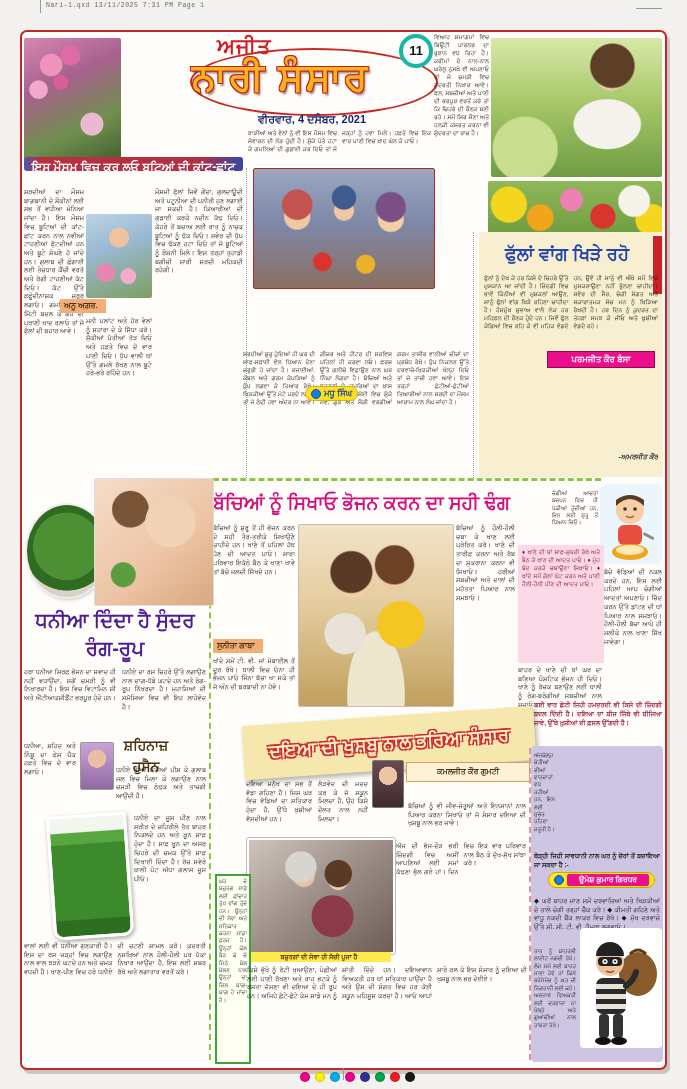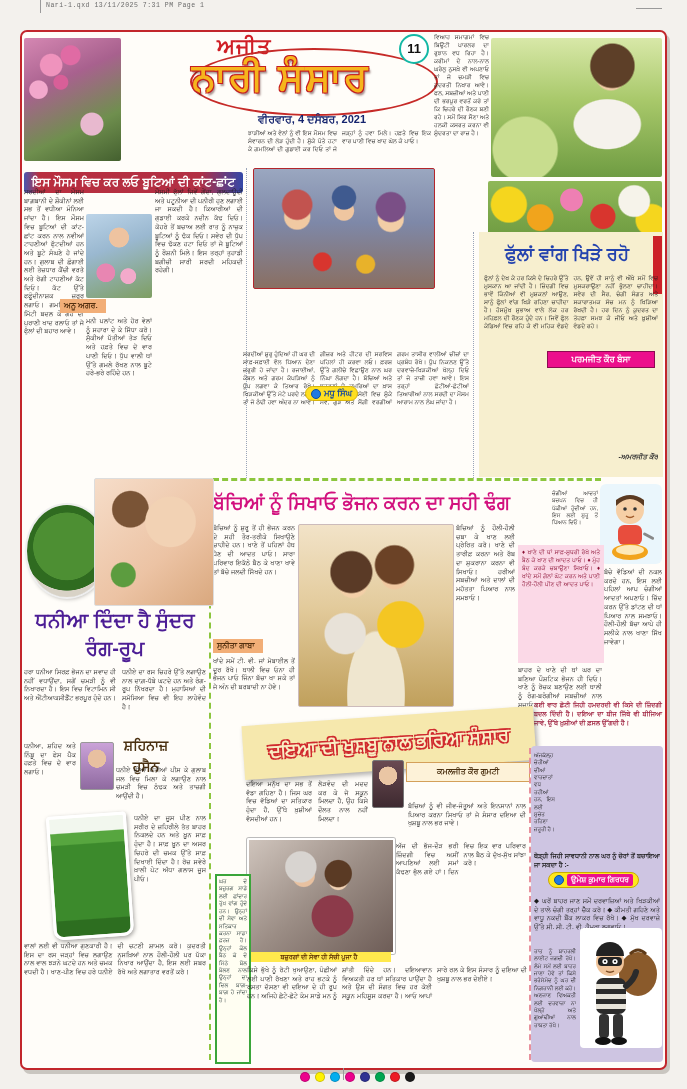--- a/index.html
+++ b/index.html
@@ -14,21 +14,21 @@
   .printline{position:absolute;left:46px;top:2px;font-family:"Liberation Mono","DejaVu Sans Mono",monospace;
              font-size:6.5px;color:#6a6a6a;letter-spacing:.5px;}
   .cropv{position:absolute;left:40px;top:0;height:13px;border-left:1px solid #9a9a9a;}
   .croph{position:absolute;left:636px;top:8px;width:26px;border-top:1px solid #9a9a9a;}
   .ph{position:absolute;border-radius:2px;}
   .brand{position:absolute;font-weight:bold;color:#d01f26;font-size:21px;letter-spacing:1px;}
   .oval{position:absolute;border:2px solid #c62a28;border-radius:50%;}
   .nsTitle{position:absolute;text-align:left;font-weight:bold;font-size:38px;letter-spacing:2px;color:#f6b51c;
            text-shadow:-1px -1px 0 #c41e23,1px -1px 0 #c41e23,-1px 1px 0 #c41e23,1px 1px 0 #c41e23,2px 3px 2px rgba(60,10,10,.45);}
   .dateLine{position:absolute;text-align:center;font-weight:bold;font-size:11px;color:#15246e;}
-  .pageCircle{position:absolute;width:26px;height:26px;border:2px solid #14b8a6;border-radius:50%;background:#fff;
+  .pageCircle{position:absolute;width:26px;height:26px;border:4px solid #14b8a6;border-radius:50%;background:#fff;
               text-align:center;line-height:26px;font-weight:bold;font-size:13px;color:#111;}
   .hBar{position:absolute;background:linear-gradient(90deg,#4a57b0 0%,#b92f3f 7%,#b22f44 80%,#3448a8 100%);
         color:#fff;font-weight:bold;font-size:12px;text-align:center;line-height:21px;border-radius:3px;}
   .hBlue{position:absolute;color:#222fa0;font-weight:bold;text-align:center;}
   .hMagenta{position:absolute;color:#d2117e;font-weight:bold;font-size:19px;}
   .hGreen{position:absolute;color:#4c1d95;font-weight:bold;font-size:20px;text-align:center;line-height:1.4;}
   .stripByline{position:absolute;background:#f2ae77;color:#54300f;font-weight:bold;font-size:8px;
                padding:2px 8px 2px 4px;white-space:nowrap;}
   .pillByline{position:absolute;background:#ffdf1f;border:1px solid #d8b40a;border-radius:9px;
               display:flex;align-items:center;gap:3px;padding:1px 5px;z-index:3;}
@@ -103,21 +103,21 @@
       radial-gradient(circle at 48% 32%, #ee7fb3 0 11%, transparent 12%),
       radial-gradient(circle at 66% 60%, #d8352e 0 10%, transparent 11%),
       radial-gradient(circle at 84% 34%, #f6f3ea 0 10%, transparent 11%),
       radial-gradient(circle at 94% 66%, #f5d61e 0 9%, transparent 10%),
       linear-gradient(180deg,#8fb858,#6d9a40);"></div>
 
   <div class="dotV" style="left:246px;top:168px;height:310px;"></div>
   <div class="dotV" style="left:473px;top:232px;height:246px;"></div>
 
   <div class="t t2" style="left:248px;top:129px;width:183px;height:33px;font-size:6px;">ਝਾੜੀਆਂ ਅਤੇ ਵੇਲਾਂ ਨੂੰ ਵੀ ਇਸ ਮੌਸਮ ਵਿਚ ਸੰਵਾਰਨ ਦੀ ਲੋੜ ਹੁੰਦੀ ਹੈ। ਸੁੱਕੇ ਪੱਤੇ ਹਟਾ ਕੇ ਗਮਲਿਆਂ ਦੀ ਗੁਡਾਈ ਕਰ ਦਿਓ ਤਾਂ ਜੋ ਜੜ੍ਹਾਂ ਨੂੰ ਹਵਾ ਮਿਲੇ। ਹਫ਼ਤੇ ਵਿਚ ਇਕ ਵਾਰ ਪਾਣੀ ਵਿਚ ਖਾਦ ਘੋਲ ਕੇ ਪਾਓ।</div>
-  <div class="hBar" style="left:24px;top:172px;width:219px;height:21px;">ਇਸ ਮੌਸਮ ਵਿਚ ਕਰ ਲਓ ਬੂਟਿਆਂ ਦੀ ਕਾਂਟ-ਛਾਂਟ</div>
+  <div class="hBar" style="left:24px;top:157px;width:219px;height:14px;">ਇਸ ਮੌਸਮ ਵਿਚ ਕਰ ਲਓ ਬੂਟਿਆਂ ਦੀ ਕਾਂਟ-ਛਾਂਟ</div>
   <div class="t" style="left:24px;top:188px;width:60px;height:290px;">ਸਰਦੀਆਂ ਦਾ ਮੌਸਮ ਬਾਗ਼ਬਾਨੀ ਦੇ ਸ਼ੌਕੀਨਾਂ ਲਈ ਸਭ ਤੋਂ ਵਧੀਆ ਮੰਨਿਆ ਜਾਂਦਾ ਹੈ। ਇਸ ਮੌਸਮ ਵਿਚ ਬੂਟਿਆਂ ਦੀ ਕਾਂਟ-ਛਾਂਟ ਕਰਨ ਨਾਲ ਨਵੀਆਂ ਟਾਹਣੀਆਂ ਫੁੱਟਦੀਆਂ ਹਨ ਅਤੇ ਬੂਟੇ ਸੰਘਣੇ ਹੋ ਜਾਂਦੇ ਹਨ। ਗੁਲਾਬ ਦੀ ਛੰਗਾਈ ਲਈ ਤੇਜ਼ਧਾਰ ਕੈਂਚੀ ਵਰਤੋ ਅਤੇ ਰੋਗੀ ਟਾਹਣੀਆਂ ਕੱਟ ਦਿਓ। ਕੱਟ ਉੱਤੇ ਫਫੂੰਦੀਨਾਸ਼ਕ ਜ਼ਰੂਰ ਲਗਾਓ। ਗਮਲਿਆਂ ਦੀ ਮਿੱਟੀ ਬਦਲ ਕੇ ਗੋਹੇ ਦੀ ਪੁਰਾਣੀ ਖਾਦ ਰਲਾਓ ਤਾਂ ਜੋ ਫੁੱਲਾਂ ਦੀ ਬਹਾਰ ਆਵੇ।</div>
   <div class="ph" style="left:86px;top:214px;width:66px;height:84px;
     background:
       radial-gradient(circle at 50% 28%, #eec3a0 0 14%, transparent 15%),
       radial-gradient(circle at 30% 70%, #e886b2 0 12%, transparent 13%),
       radial-gradient(circle at 64% 74%, #f3aacb 0 10%, transparent 11%),
       linear-gradient(160deg,#bcd4e8 0%,#9ab8d0 40%,#7e9e62 100%);"></div>
   <div class="stripByline" style="left:60px;top:299px;">ਅਨੂ ਅਗਰ.</div>
   <div class="t" style="left:86px;top:317px;width:66px;height:161px;">ਮਨੀ ਪਲਾਂਟ ਅਤੇ ਹੋਰ ਵੇਲਾਂ ਨੂੰ ਸਹਾਰਾ ਦੇ ਕੇ ਸਿੱਧਾ ਕਰੋ। ਸੁੱਕੀਆਂ ਪੱਤੀਆਂ ਤੋੜ ਦਿਓ ਅਤੇ ਹਫ਼ਤੇ ਵਿਚ ਦੋ ਵਾਰ ਪਾਣੀ ਦਿਓ। ਧੁੱਪ ਵਾਲੀ ਥਾਂ ਉੱਤੇ ਗਮਲੇ ਰੱਖਣ ਨਾਲ ਬੂਟੇ ਹਰੇ-ਭਰੇ ਰਹਿੰਦੇ ਹਨ।</div>
   <div class="t" style="left:155px;top:188px;width:88px;height:290px;">ਮੌਸਮੀ ਫੁੱਲਾਂ ਜਿਵੇਂ ਗੇਂਦਾ, ਗੁਲਦਾਊਦੀ ਅਤੇ ਪਟੂਨੀਆ ਦੀ ਪਨੀਰੀ ਹੁਣ ਲਗਾਈ ਜਾ ਸਕਦੀ ਹੈ। ਕਿਆਰੀਆਂ ਦੀ ਗੁਡਾਈ ਕਰਕੇ ਨਦੀਨ ਕੱਢ ਦਿਓ। ਕੋਹਰੇ ਤੋਂ ਬਚਾਅ ਲਈ ਰਾਤ ਨੂੰ ਨਾਜ਼ੁਕ ਬੂਟਿਆਂ ਨੂੰ ਢੱਕ ਦਿਓ। ਸਵੇਰ ਦੀ ਧੁੱਪ ਵਿਚ ਢੱਕਣ ਹਟਾ ਦਿਓ ਤਾਂ ਜੋ ਬੂਟਿਆਂ ਨੂੰ ਰੌਸ਼ਨੀ ਮਿਲੇ। ਇਸ ਤਰ੍ਹਾਂ ਤੁਹਾਡੀ ਬਗੀਚੀ ਸਾਰੀ ਸਰਦੀ ਮਹਿਕਦੀ ਰਹੇਗੀ।</div>
@@ -227,21 +227,21 @@
   <div class="greenBox" style="left:215px;top:874px;width:28px;height:182px;">ਘਰ ਦੇ ਬਜ਼ੁਰਗ ਸਾਡੇ ਲਈ ਛਾਂਦਾਰ ਰੁੱਖ ਵਾਂਗ ਹੁੰਦੇ ਹਨ। ਉਨ੍ਹਾਂ ਦੀ ਸੇਵਾ ਅਤੇ ਸਤਿਕਾਰ ਕਰਨਾ ਸਾਡਾ ਫ਼ਰਜ਼ ਹੈ। ਉਨ੍ਹਾਂ ਕੋਲ ਬੈਠ ਕੇ ਦੋ ਮਿੱਠੇ ਬੋਲ ਬੋਲਣ ਨਾਲ ਉਨ੍ਹਾਂ ਦਾ ਦਿਲ ਬਾਗ਼-ਬਾਗ਼ ਹੋ ਜਾਂਦਾ ਹੈ।</div>
   <div class="t t2" style="left:396px;top:842px;width:130px;height:108px;">ਅੱਜ ਦੀ ਭੱਜ-ਦੌੜ ਭਰੀ ਜ਼ਿੰਦਗੀ ਵਿਚ ਅਸੀਂ ਆਪਣਿਆਂ ਲਈ ਸਮਾਂ ਕੱਢਣਾ ਭੁੱਲ ਗਏ ਹਾਂ। ਦਿਨ ਵਿਚ ਇਕ ਵਾਰ ਪਰਿਵਾਰ ਨਾਲ ਬੈਠ ਕੇ ਦੁੱਖ-ਸੁੱਖ ਸਾਂਝਾ ਕਰੋ।</div>
   <div class="t t3" style="left:247px;top:966px;width:280px;height:94px;">ਕਿਸੇ ਭੁੱਖੇ ਨੂੰ ਰੋਟੀ ਖੁਆਉਣਾ, ਪੰਛੀਆਂ ਲਈ ਪਾਣੀ ਰੱਖਣਾ ਅਤੇ ਰਾਹ ਭਟਕੇ ਨੂੰ ਰਸਤਾ ਦੱਸਣਾ ਵੀ ਦਇਆ ਦੇ ਹੀ ਰੂਪ ਹਨ। ਅਜਿਹੇ ਛੋਟੇ-ਛੋਟੇ ਕੰਮ ਸਾਡੇ ਮਨ ਨੂੰ ਸ਼ਾਂਤੀ ਦਿੰਦੇ ਹਨ। ਦਇਆਵਾਨ ਵਿਅਕਤੀ ਹਰ ਥਾਂ ਸਤਿਕਾਰ ਪਾਉਂਦਾ ਹੈ ਅਤੇ ਉਸ ਦੀ ਸੰਗਤ ਵਿਚ ਹਰ ਕੋਈ ਸਕੂਨ ਮਹਿਸੂਸ ਕਰਦਾ ਹੈ। ਆਓ ਆਪਾਂ ਸਾਰੇ ਰਲ ਕੇ ਇਸ ਸੰਸਾਰ ਨੂੰ ਦਇਆ ਦੀ ਖੁਸ਼ਬੂ ਨਾਲ ਭਰ ਦੇਈਏ।</div>
 
   <div class="dashVpink" style="left:529px;top:748px;height:312px;"></div>
   <div class="purPanel" style="left:531px;top:746px;width:132px;height:316px;"></div>
   <div class="t" style="left:534px;top:752px;width:21px;height:120px;font-size:5.5px;">ਅੱਜਕੱਲ੍ਹ ਚੋਰੀਆਂ ਦੀਆਂ ਵਾਰਦਾਤਾਂ ਵਧ ਰਹੀਆਂ ਹਨ, ਇਸ ਲਈ ਸੁਚੇਤ ਰਹਿਣਾ ਜ਼ਰੂਰੀ ਹੈ।</div>
   <div class="t" style="left:534px;top:852px;width:126px;height:18px;font-weight:bold;">ਥੋੜ੍ਹੀ ਜਿਹੀ ਸਾਵਧਾਨੀ ਨਾਲ ਘਰ ਨੂੰ ਚੋਰਾਂ ਤੋਂ ਬਚਾਇਆ ਜਾ ਸਕਦਾ ਹੈ :-</div>
   <div class="pillByline" style="left:548px;top:872px;background:#ffe81c;border-color:#c9ab00;">
     <span class="dot"></span>
-    <span class="lbl" style="background:#ec0f8c;color:#fff;padding:1px 4px;border-radius:2px;font-size:7.5px;">ਉਮੇਸ਼ ਕੁਮਾਰ ਗਿਰਧਰ</span>
+    <span class="lbl" style="background:#ec0f8c;color:#fff;padding:1px 12px;border-radius:2px;font-size:7.5px;">ਉਮੇਸ਼ ਕੁਮਾਰ ਗਿਰਧਰ</span>
   </div>
   <div class="t" style="left:534px;top:897px;width:126px;height:48px;">◆ ਘਰੋਂ ਬਾਹਰ ਜਾਣ ਸਮੇਂ ਦਰਵਾਜ਼ਿਆਂ ਅਤੇ ਖਿੜਕੀਆਂ ਦੇ ਤਾਲੇ ਚੰਗੀ ਤਰ੍ਹਾਂ ਚੈੱਕ ਕਰੋ। ◆ ਕੀਮਤੀ ਗਹਿਣੇ ਅਤੇ ਵਾਧੂ ਨਕਦੀ ਬੈਂਕ ਲਾਕਰ ਵਿਚ ਰੱਖੋ। ◆ ਮੁੱਖ ਦਰਵਾਜ਼ੇ ਉੱਤੇ ਸੀ. ਸੀ. ਟੀ. ਵੀ. ਕੈਮਰਾ ਲਗਵਾਓ।</div>
   <div class="t" style="left:534px;top:948px;width:42px;height:112px;font-size:5.5px;">ਰਾਤ ਨੂੰ ਬਾਹਰਲੀ ਲਾਈਟ ਜਗਦੀ ਰੱਖੋ। ਲੰਮੇ ਸਮੇਂ ਲਈ ਬਾਹਰ ਜਾਣਾ ਹੋਵੇ ਤਾਂ ਕਿਸੇ ਭਰੋਸੇਮੰਦ ਨੂੰ ਘਰ ਦੀ ਨਿਗਰਾਨੀ ਲਈ ਕਹੋ। ਅਣਜਾਣ ਵਿਅਕਤੀ ਲਈ ਦਰਵਾਜ਼ਾ ਨਾ ਖੋਲ੍ਹੋ ਅਤੇ ਗੁਆਂਢੀਆਂ ਨਾਲ ਰਾਬਤਾ ਰੱਖੋ।</div>
   <div class="ph" style="left:580px;top:928px;width:82px;height:120px;background:#fff;border-radius:4px;">
     <svg width="82" height="120" viewBox="0 0 82 120">
       <ellipse cx="58" cy="46" rx="19" ry="22" fill="#8a5a2b"></ellipse>
       <path d="M50 26 q8 -8 16 0" stroke="#5e3a18" stroke-width="3" fill="none"></path>
       <circle cx="30" cy="34" r="14" fill="#f0c49a"></circle>
       <path d="M16 28 a14 14 0 0 1 28 0 z" fill="#222"></path>
       <rect x="18" y="29" width="24" height="9" rx="4" fill="#222"></rect>

